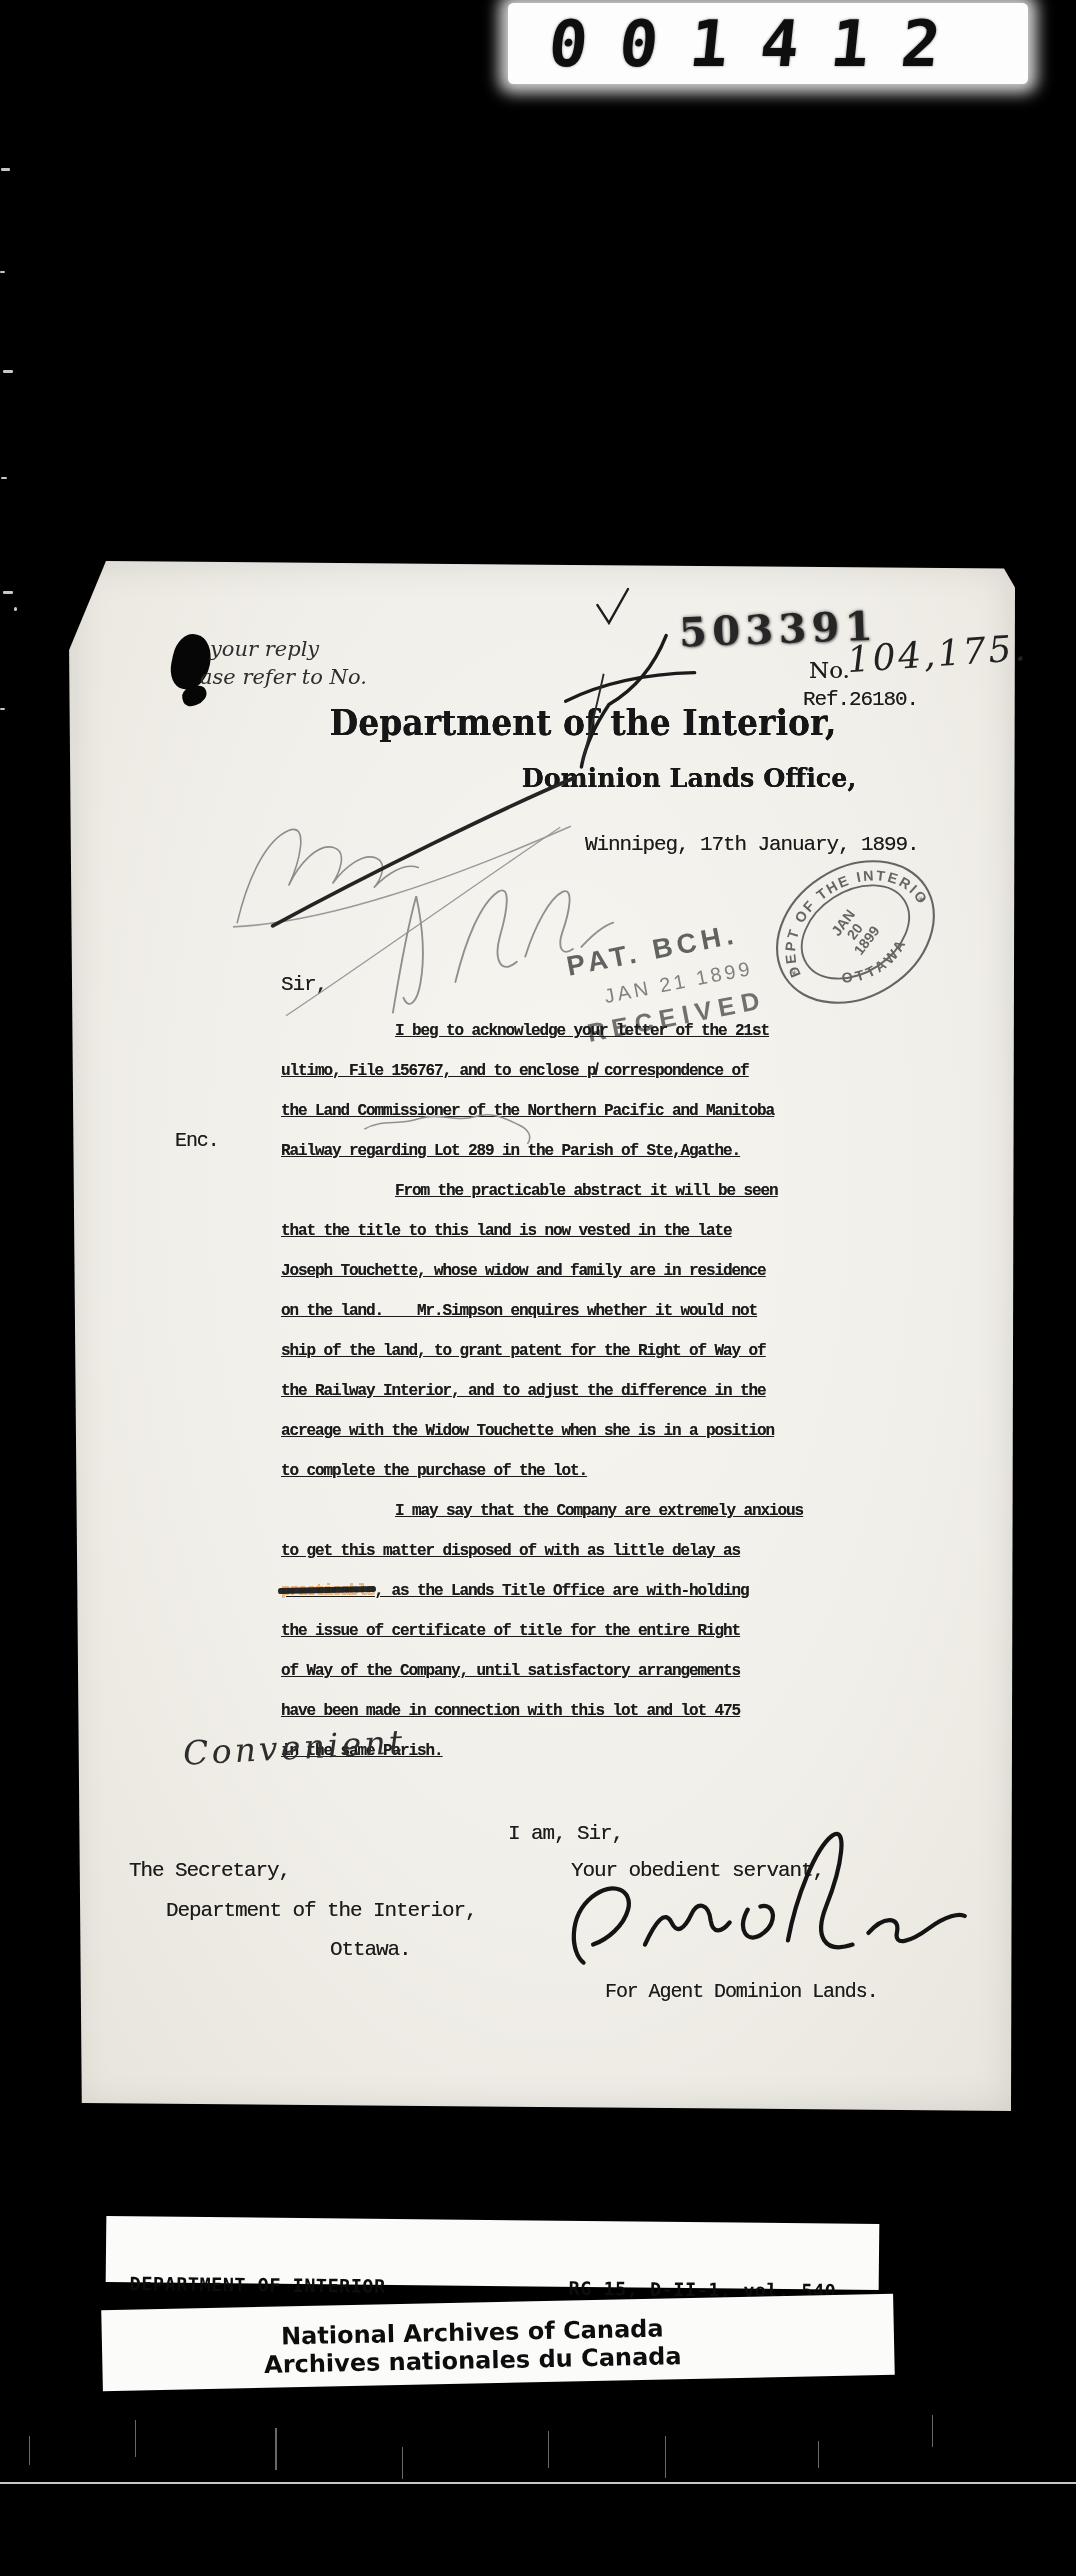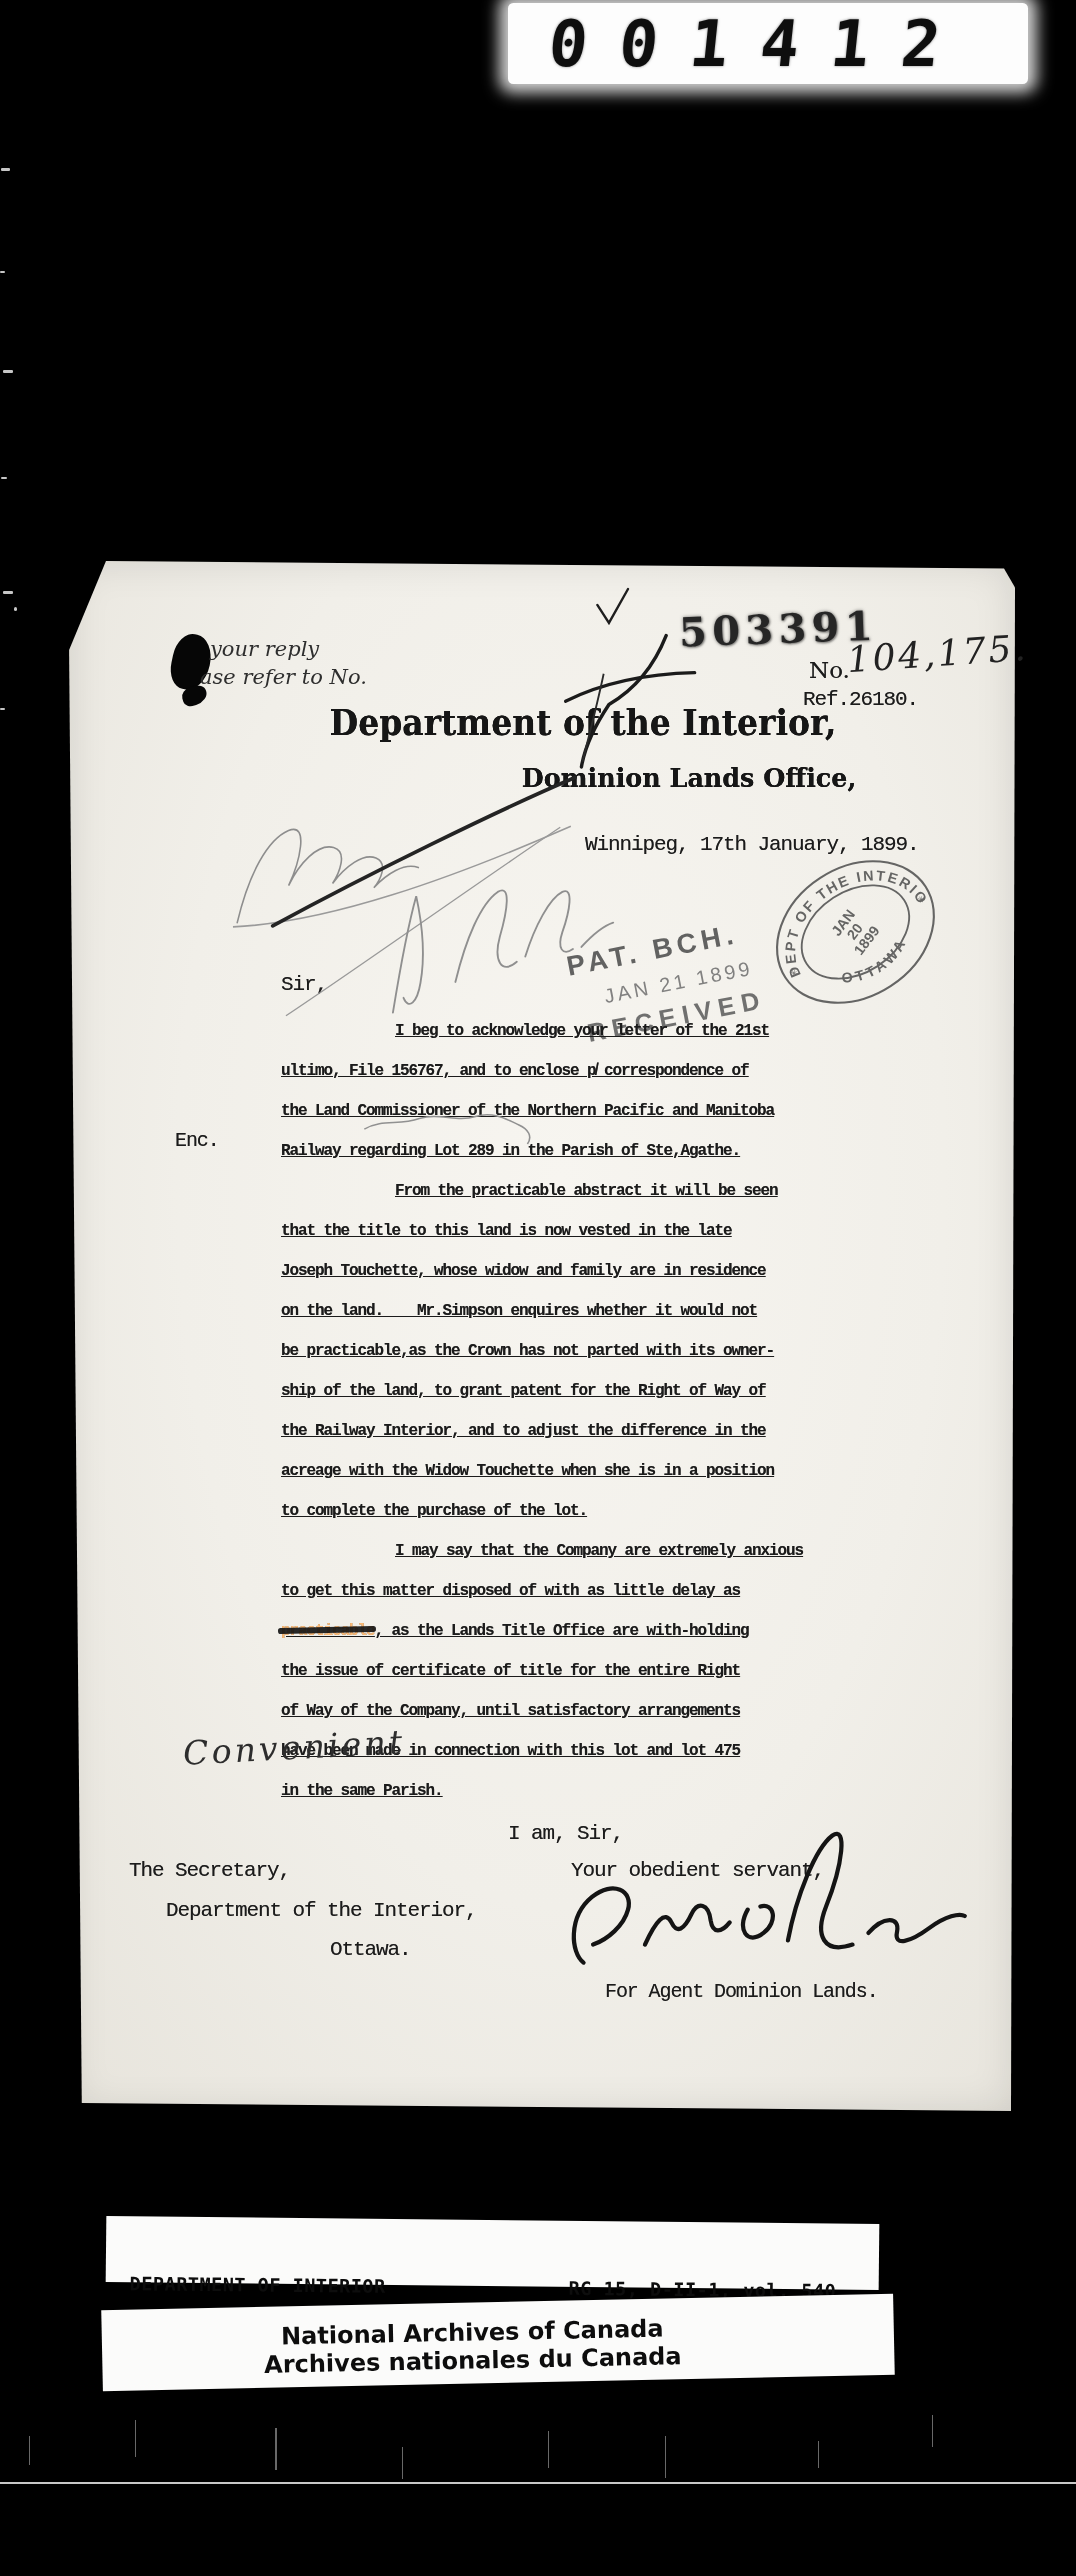--- a/index.html
+++ b/index.html
@@ -160,21 +160,20 @@
   <div class="abs typed t38" style="left:175px;top:1129px">Enc.</div>
   <div class="abs" id="letter-body">
       <div class="body-line indent"><span>I beg to acknowledge your letter of the 21st</span></div>
       <div class="body-line"><span>ultimo, File 156767, and to enclose p̸ correspondence of</span></div>
       <div class="body-line"><span>the Land Commissioner of the Northern Pacific and Manitoba</span></div>
       <div class="body-line"><span>Railway regarding Lot 289 in the Parish of Ste,Agathe.</span></div>
       <div class="body-line indent"><span>From the practicable abstract it will be seen</span></div>
       <div class="body-line"><span>that the title to this land is now vested in the late</span></div>
       <div class="body-line"><span>Joseph Touchette, whose widow and family are in residence</span></div>
       <div class="body-line"><span>on the land.    Mr.Simpson enquires whether it would not</span></div>
-      <div class="body-line"><span>be practicable,as the Crown has not parted with its owner-</span></div>
       <div class="body-line"><span>ship of the land, to grant patent for the Right of Way of</span></div>
       <div class="body-line"><span>the Railway Interior, and to adjust the difference in the</span></div>
       <div class="body-line"><span>acreage with the Widow Touchette when she is in a position</span></div>
       <div class="body-line"><span>to complete the purchase of the lot.</span></div>
       <div class="body-line indent"><span>I may say that the Company are extremely anxious</span></div>
       <div class="body-line"><span>to get this matter disposed of with as little delay as</span></div>
       <div class="body-line"><span class="scratched">practicable</span><span>, as the Lands Title Office are with-holding</span></div>
       <div class="body-line"><span>the issue of certificate of title for the entire Right</span></div>
       <div class="body-line"><span>of Way of the Company, until satisfactory arrangements</span></div>
       <div class="body-line"><span>have been made in connection with this lot and lot 475</span></div>

